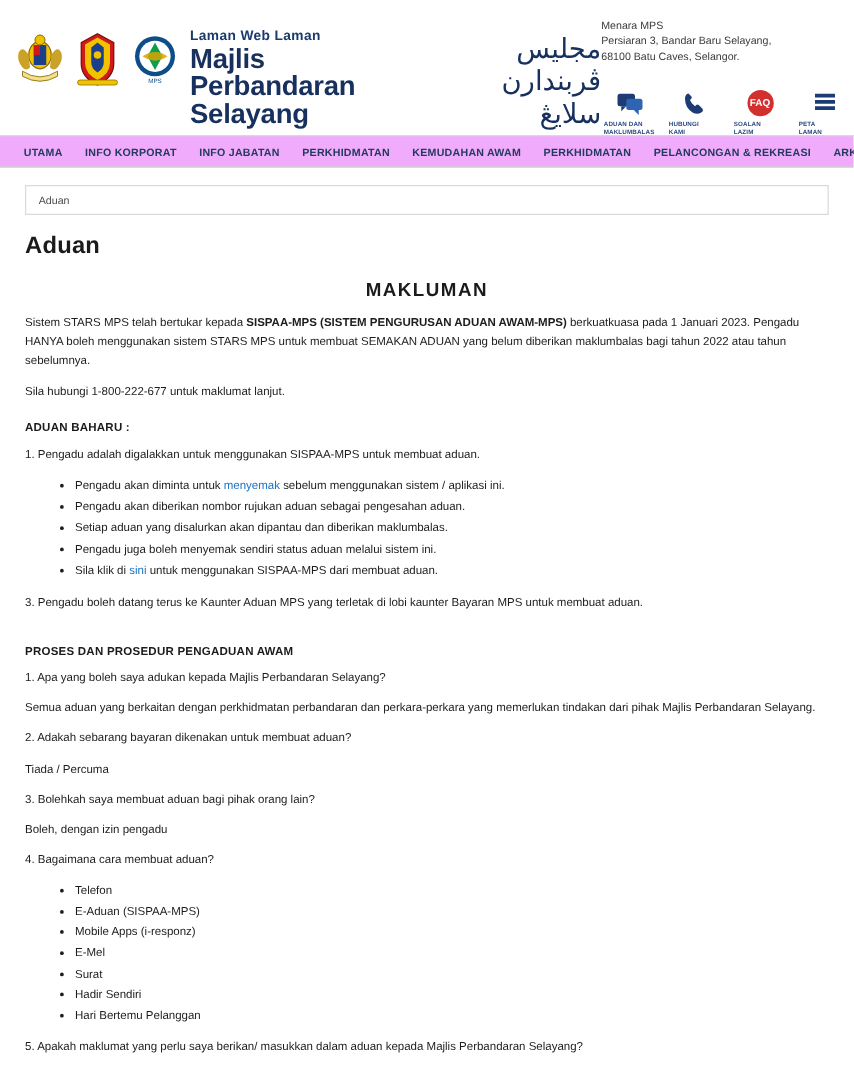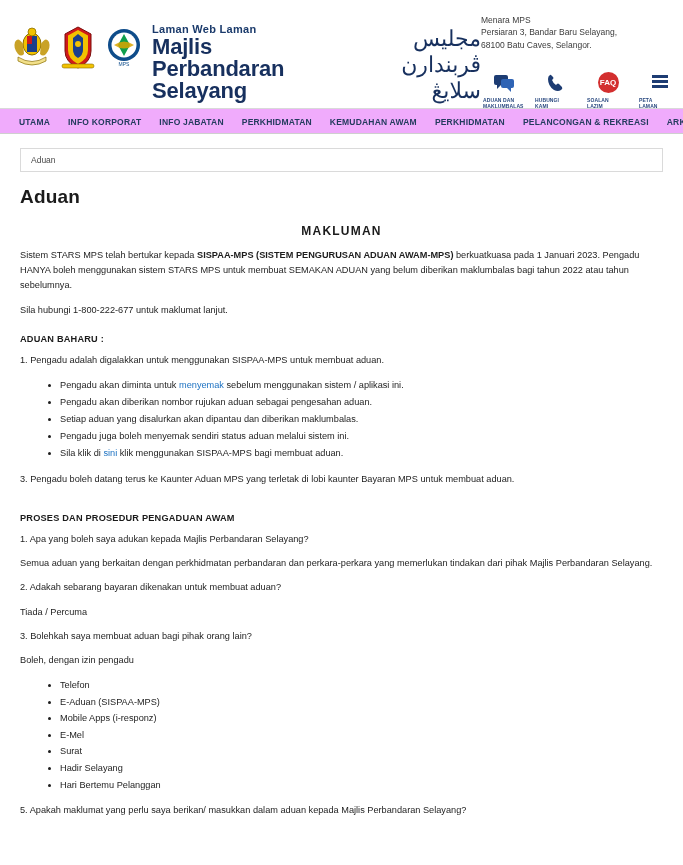--- a/index.html
+++ b/index.html
@@ -145,21 +145,21 @@
   .content { padding: 0 6px; }
   h1.page-title {
     font-size: 19px;
     font-weight: bold;
     color: #1b1b1b;
     margin: 4px 0 16px 0;
     letter-spacing: .2px;
   }
   .maklumat-title {
     text-align: center;
-    font-size: 12px;
+    font-size: 15px;
     font-weight: bold;
     letter-spacing: 1.2px;
     color: #1b1b1b;
     margin-bottom: 10px;
   }
   p.para {
     font-size: 9.2px;
     line-height: 1.65;
     color: #1d1d1d;
     margin: 0 0 9px 0;
@@ -322,42 +322,43 @@
 
     <div class="sect-title">ADUAN BAHARU :</div>
 
     <p class="para">1. Pengadu adalah digalakkan untuk menggunakan SISPAA-MPS untuk membuat aduan.</p>
 
     <ul class="bullets">
       <li><span>Pengadu akan diminta untuk </span><a class="link" href="#">menyemak</a><span> sebelum menggunakan sistem / aplikasi ini.</span></li>
       <li><span>Pengadu akan diberikan nombor rujukan aduan sebagai pengesahan aduan.</span></li>
       <li><span>Setiap aduan yang disalurkan akan dipantau dan diberikan maklumbalas.</span></li>
       <li><span>Pengadu juga boleh menyemak sendiri status aduan melalui sistem ini.</span></li>
-      <li><span>Sila klik di </span><a class="link" href="#">sini</a><span> klik menggunakan SISPAA-MPS bagi membuat aduan.</span></li>
+      <li><span>Sila klik di </span><a class="link" href="#">sini</a><span> untuk menggunakan SISPAA-MPS dari membuat aduan.</span></li>
     </ul>
 
     <p class="para gap-top">3. Pengadu boleh datang terus ke Kaunter Aduan MPS yang terletak di lobi kaunter Bayaran MPS untuk membuat aduan.</p>
 
     <div class="sect-title" style="margin-top:26px">PROSES DAN PROSEDUR PENGADUAN AWAM</div>
 
     <p class="para tight">1. Apa yang boleh saya adukan kepada Majlis Perbandaran Selayang?</p>
     <p class="para">Semua aduan yang berkaitan dengan perkhidmatan perbandaran dan perkara-perkara yang memerlukan tindakan dari pihak Majlis Perbandaran Selayang.</p>
 
     <p class="para tight gap-top">2. Adakah sebarang bayaran dikenakan untuk membuat aduan?</p>
     <p class="para">Tiada / Percuma</p>
 
     <p class="para tight gap-top">3. Bolehkah saya membuat aduan bagi pihak orang lain?</p>
     <p class="para">Boleh, dengan izin pengadu</p>
 
+    <p class="para tight gap-top">4. Bagaimana cara membuat aduan?</p>
     <ul class="plain">
       <li>Telefon</li>
       <li>E-Aduan (SISPAA-MPS)</li>
       <li>Mobile Apps (i-responz)</li>
       <li>E-Mel</li>
       <li>Surat</li>
-      <li>Hadir Selayang</li>
+      <li>Hadir Sendiri</li>
       <li>Hari Bertemu Pelanggan</li>
     </ul>
 
     <p class="para tight gap-top">5. Apakah maklumat yang perlu saya berikan/ masukkan dalam aduan kepada Majlis Perbandaran Selayang?</p>
 
   </div>
 </div>
 
 </body></html>

